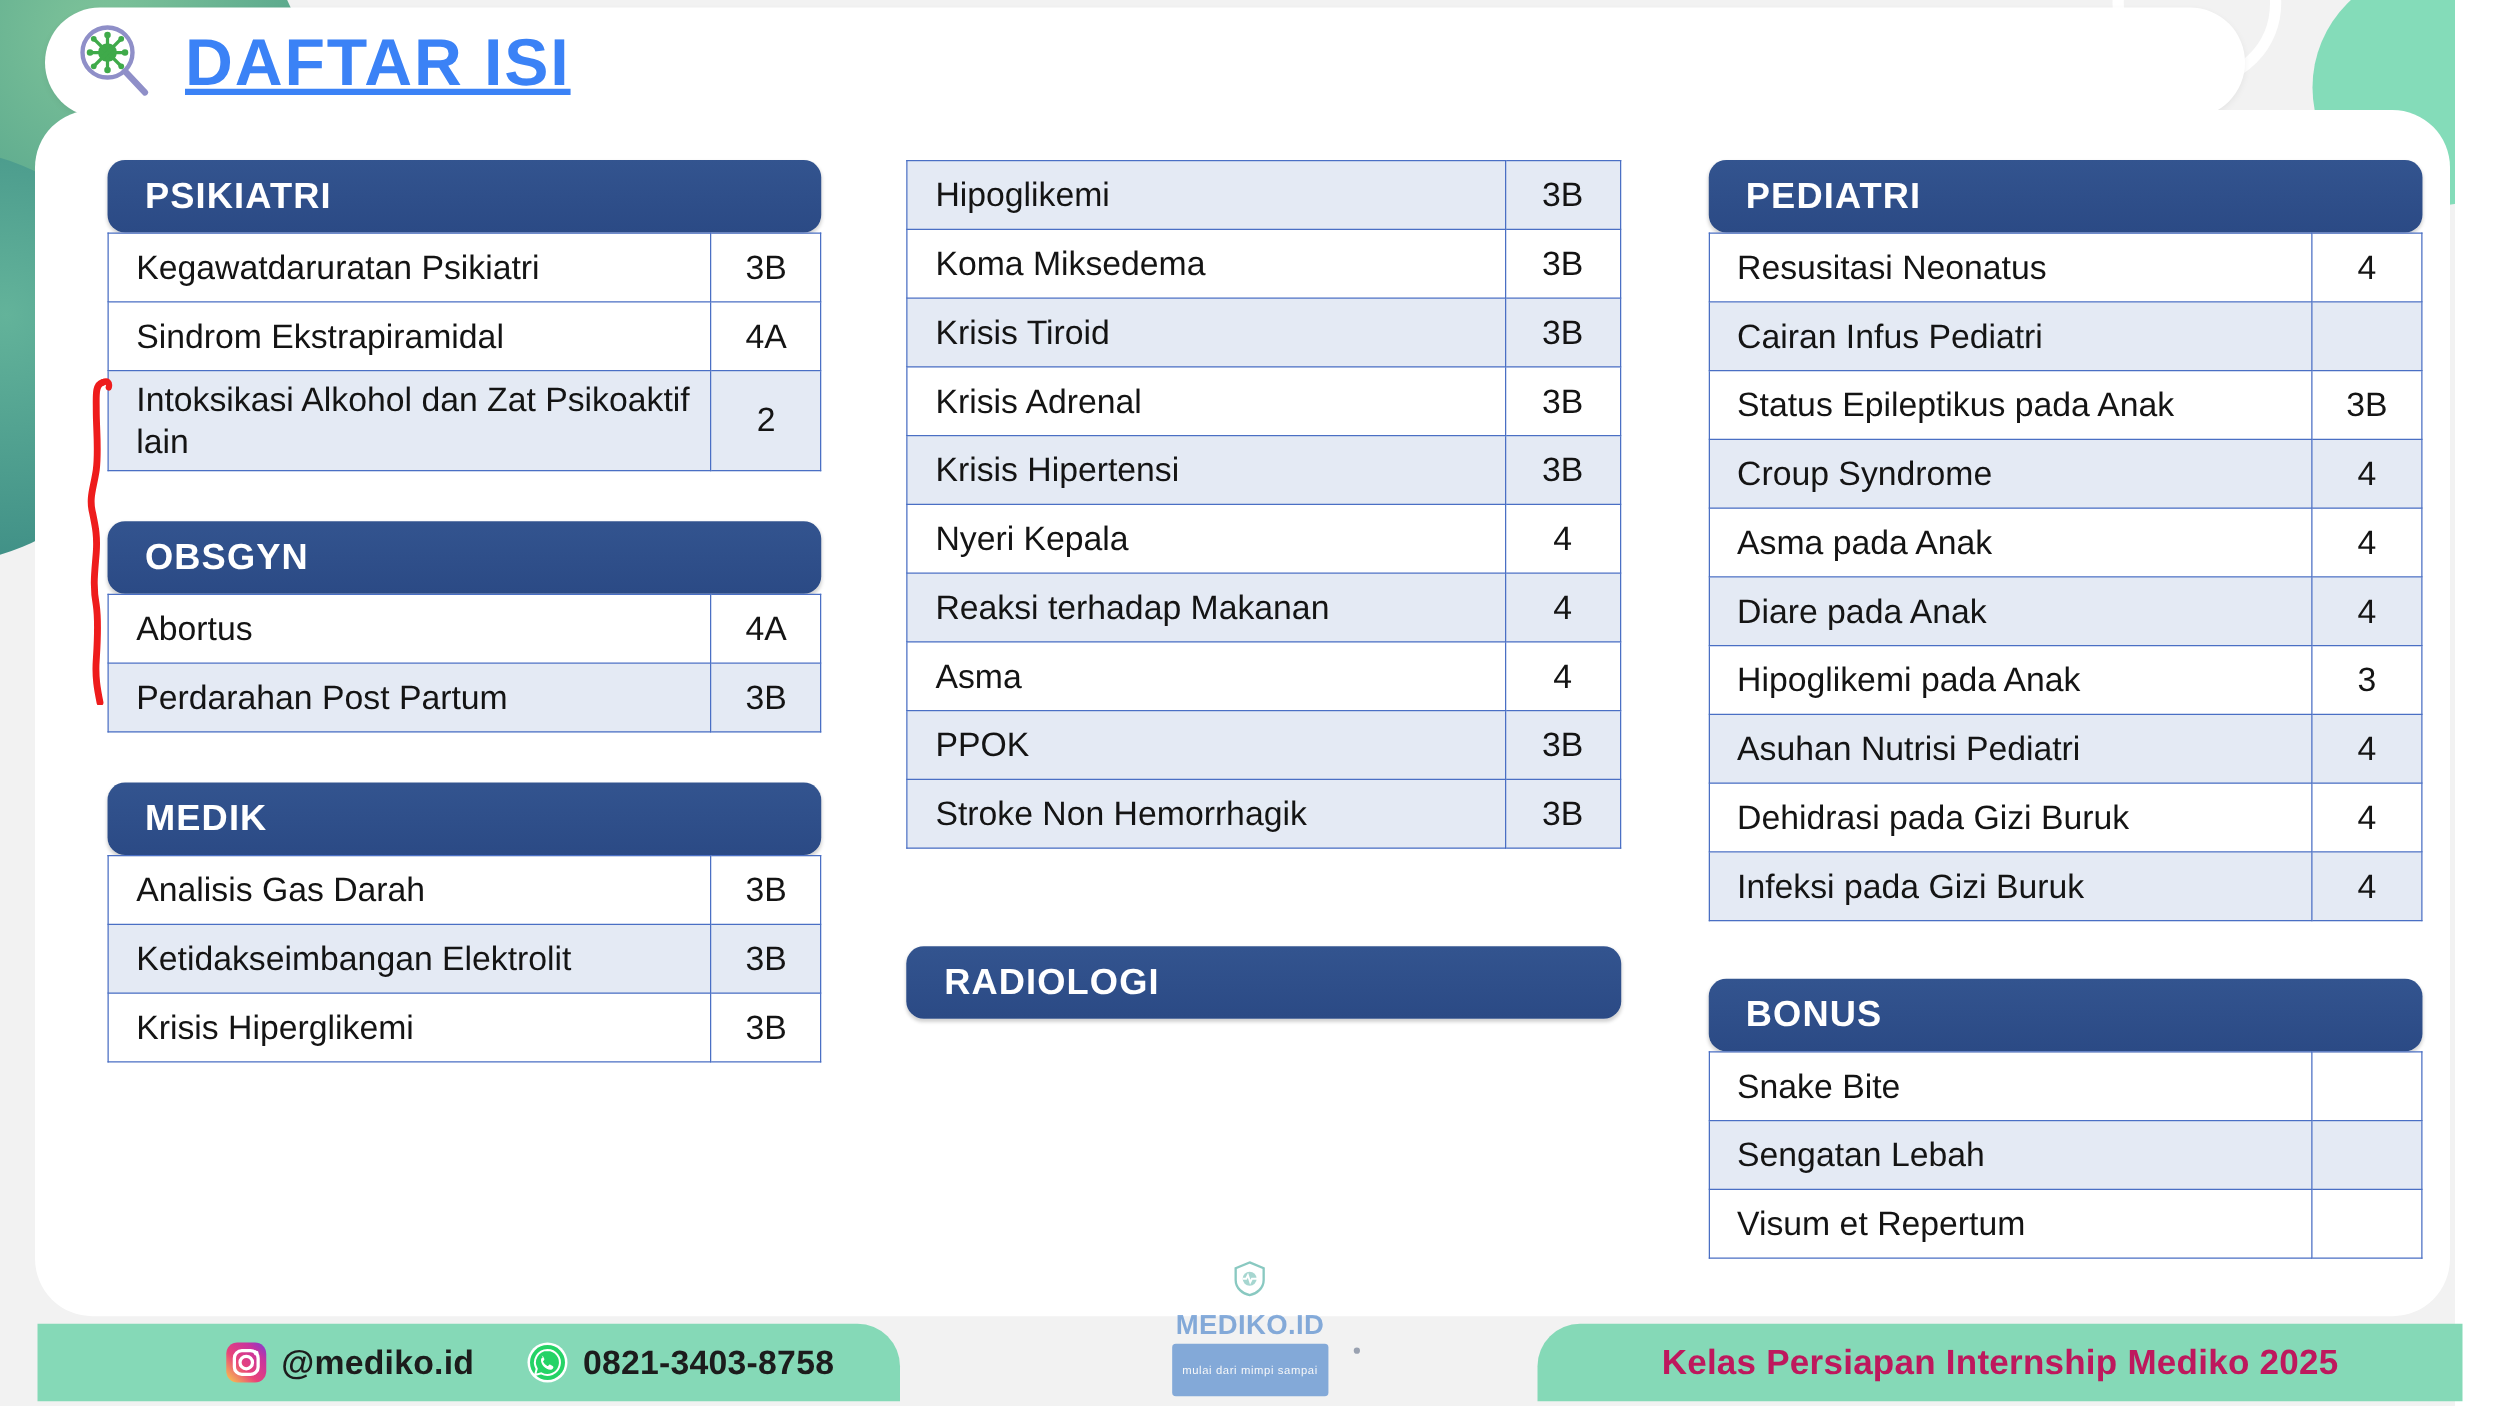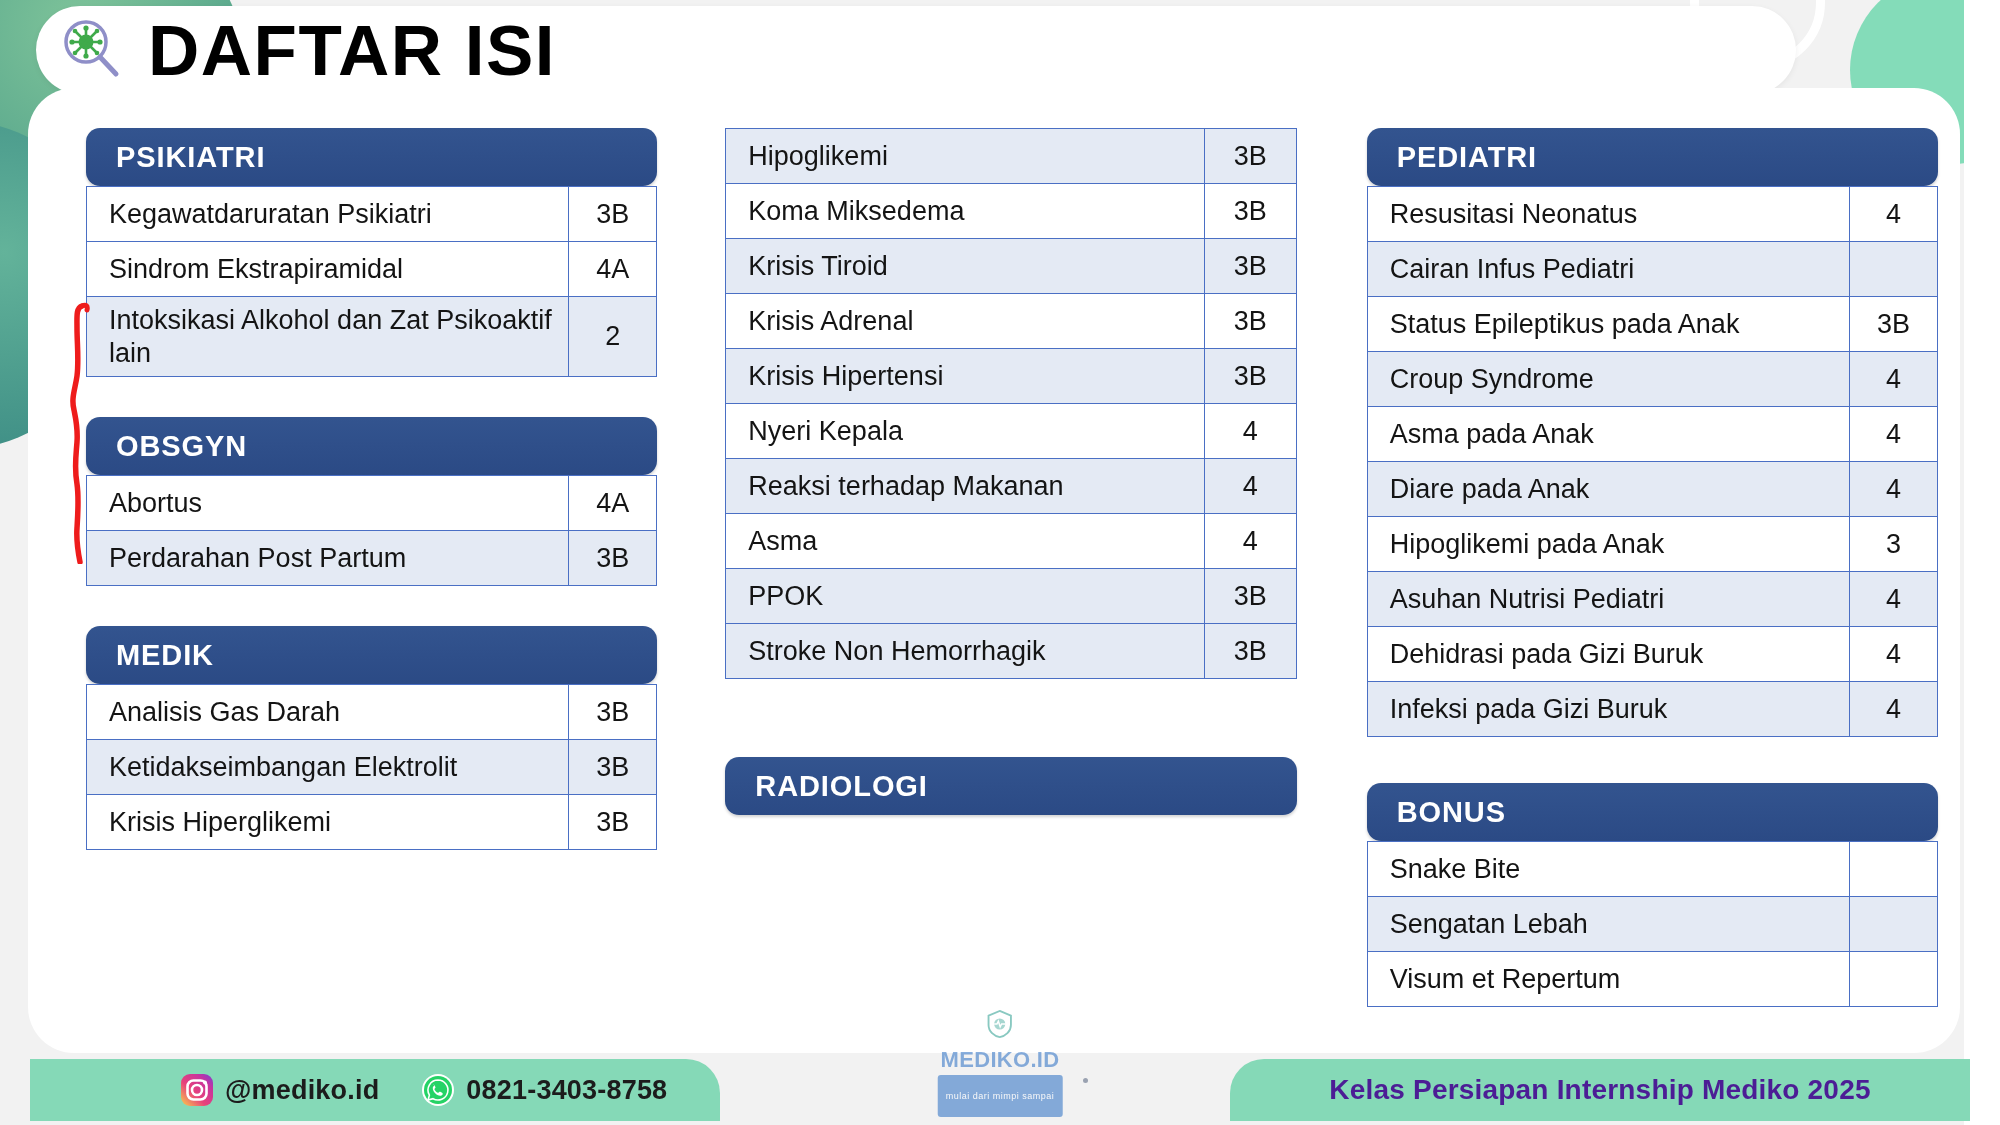--- a/index.html
+++ b/index.html
@@ -71,25 +71,26 @@
     box-shadow: 0 2px 6px rgba(0,0,0,0.06);
   }
   #magnifier-icon {
     position: relative;
     margin-left: 22px;
     width: 68px; height: 68px;
     flex: 0 0 68px;
   }
   #page-title {
     margin-left: 22px;
-    font-size: 71px;
+    font-size: 53px;
     font-weight: bold;
     letter-spacing: 1.5px;
-    color: #000000;
+    color: #3b82f6;
     font-family: "Liberation Sans", sans-serif;
+    text-decoration: underline;
   }
 
   
   #columns {
     position: absolute;
     left: 30px; top: 40px;
     width: 1880px;
     display: flex;
     gap: 0px;
   }
@@ -160,21 +161,21 @@
   }
   #foot-right {
     right: 30px; bottom: 4px; width: 740px;
     border-radius: 34px 0 0 0;
     justify-content: center;
   }
   .foot-text {
     font-size: 27px; font-weight: bold; color: #1c1c1c; letter-spacing: 0.2px;
   }
   .foot-right-text {
-    font-size: 28px; font-weight: bold; color: #4c1d95; letter-spacing: 0.2px; text-align: right;
+    font-size: 28px; font-weight: bold; color: #be185d; letter-spacing: 0.2px; text-align: right;
   }
   .ig-icon, .wa-icon { width: 34px; height: 34px; flex: 0 0 34px; }
   .foot-item { display: flex; align-items: center; gap: 11px; }
 
   #foot-logo {
     position: absolute;
     left: 50%; transform: translateX(-50%);
     bottom: 8px;
     display: flex; flex-direction: column; align-items: center;
     opacity: 0.55;

